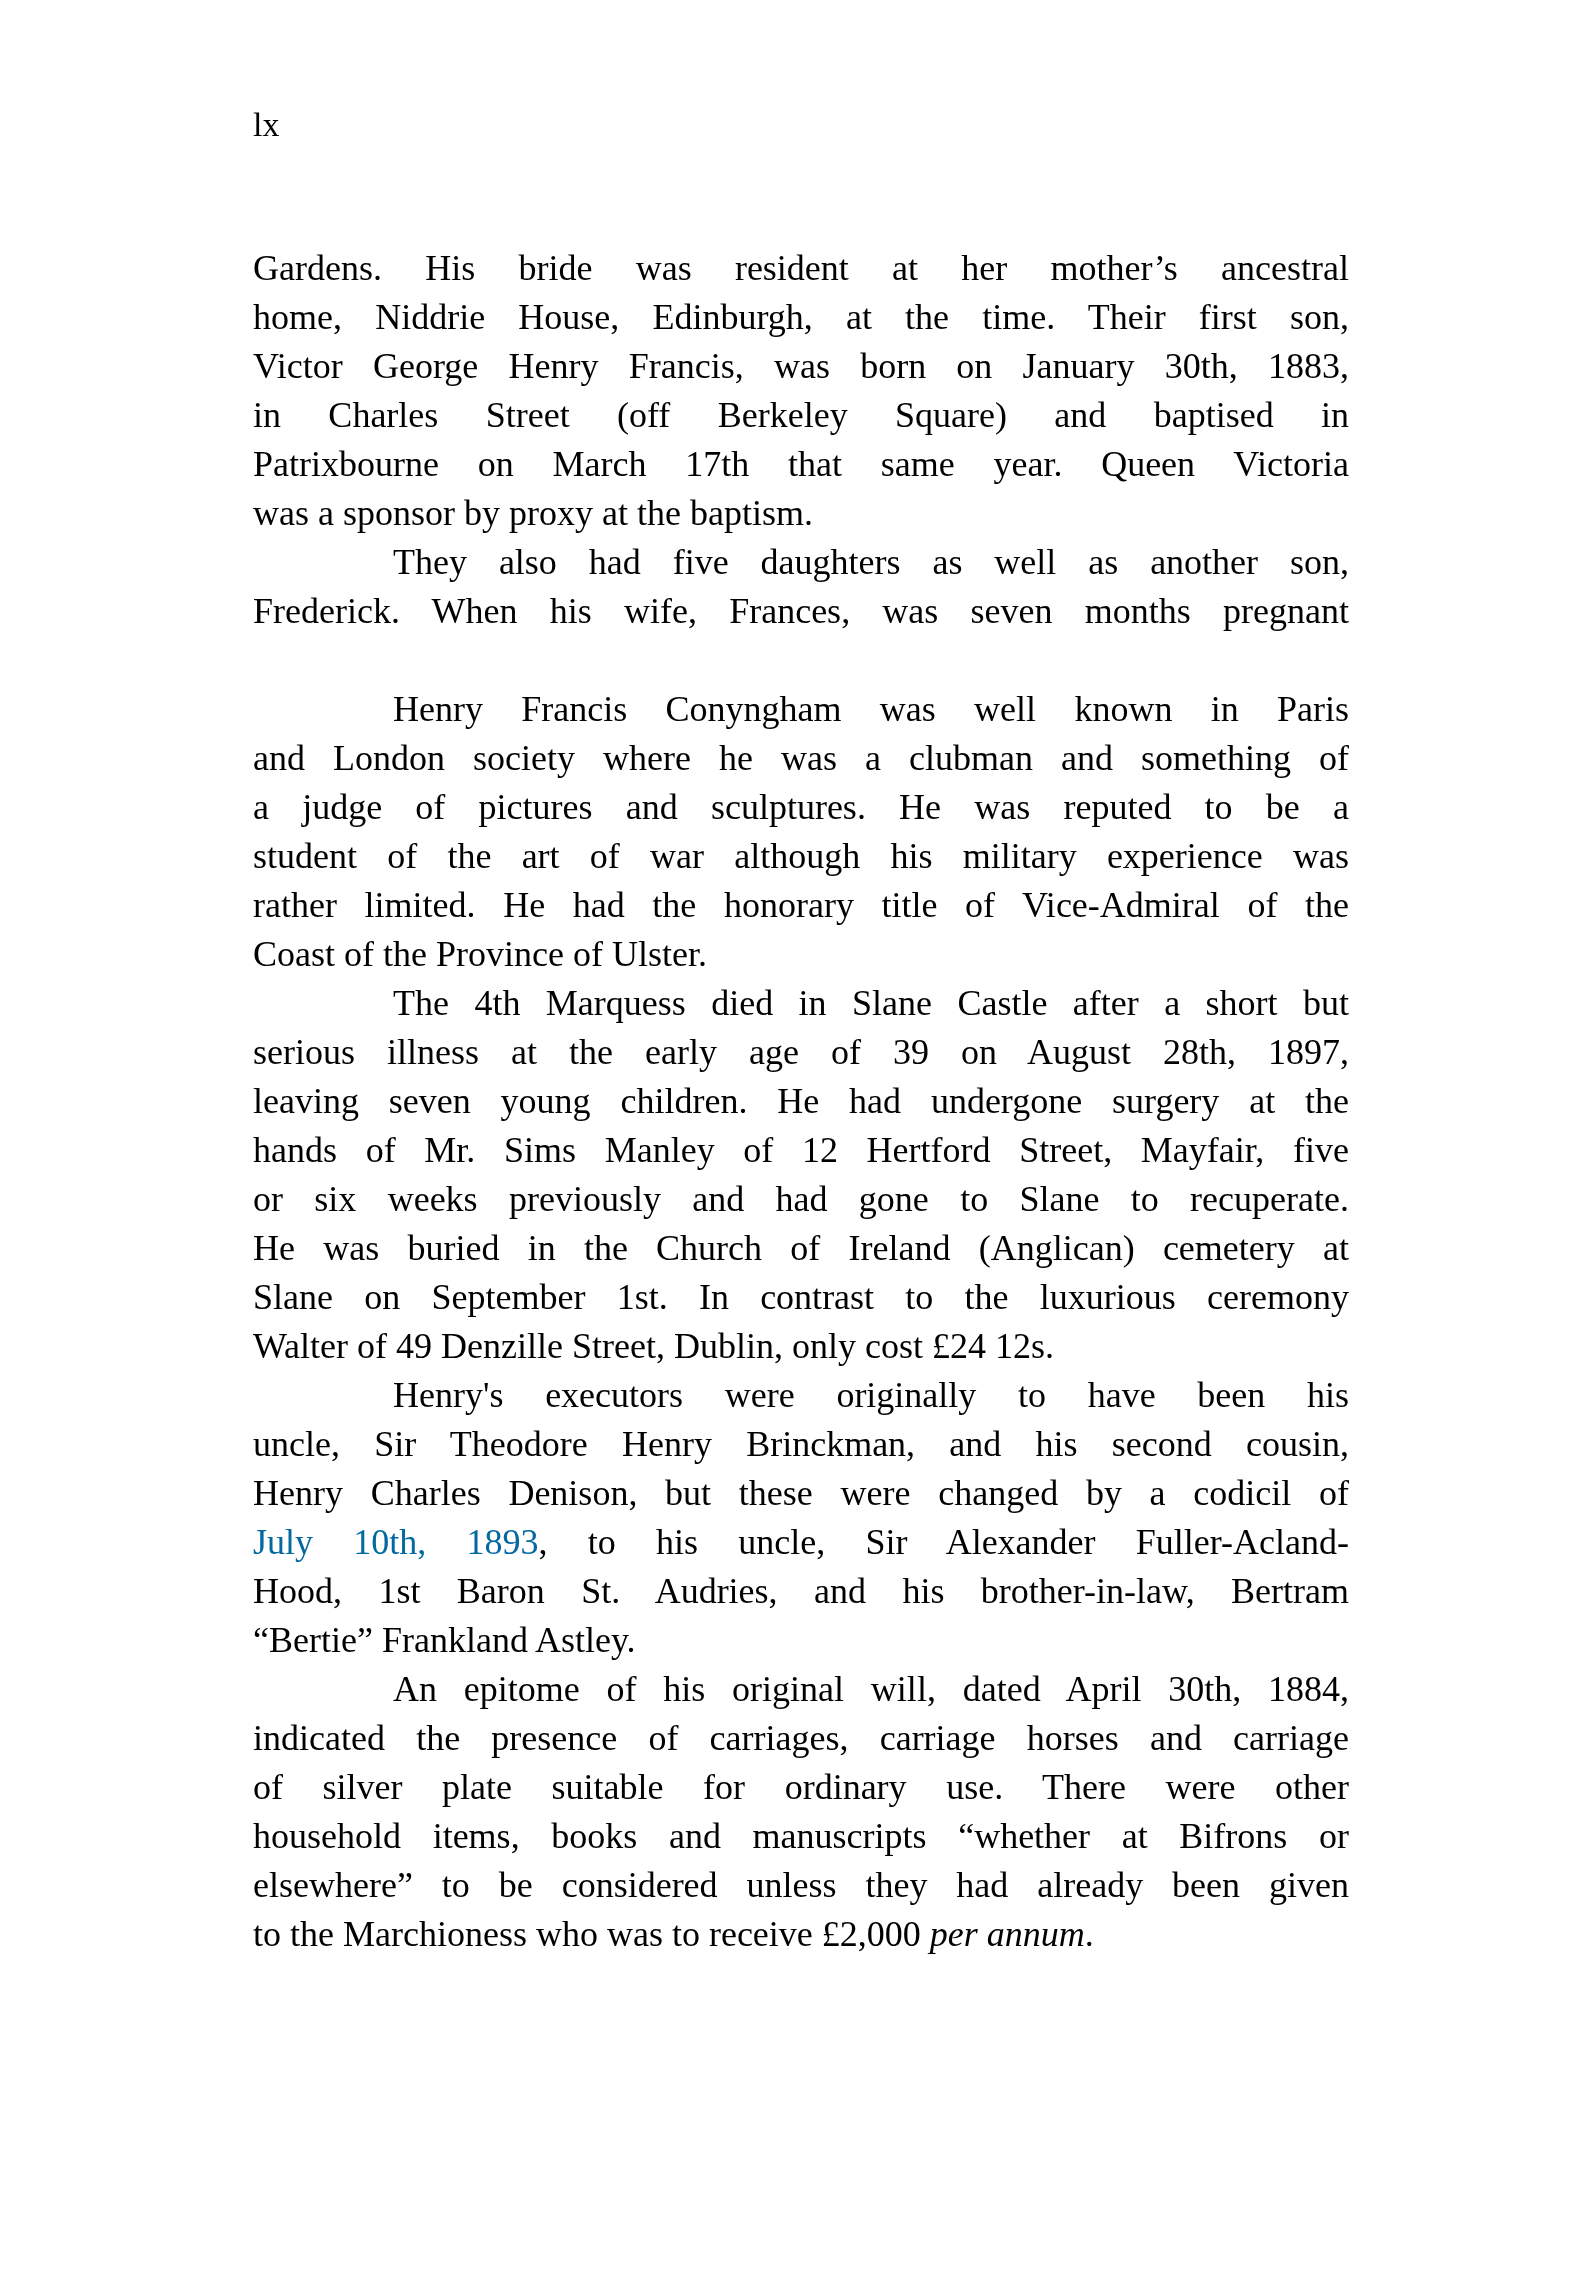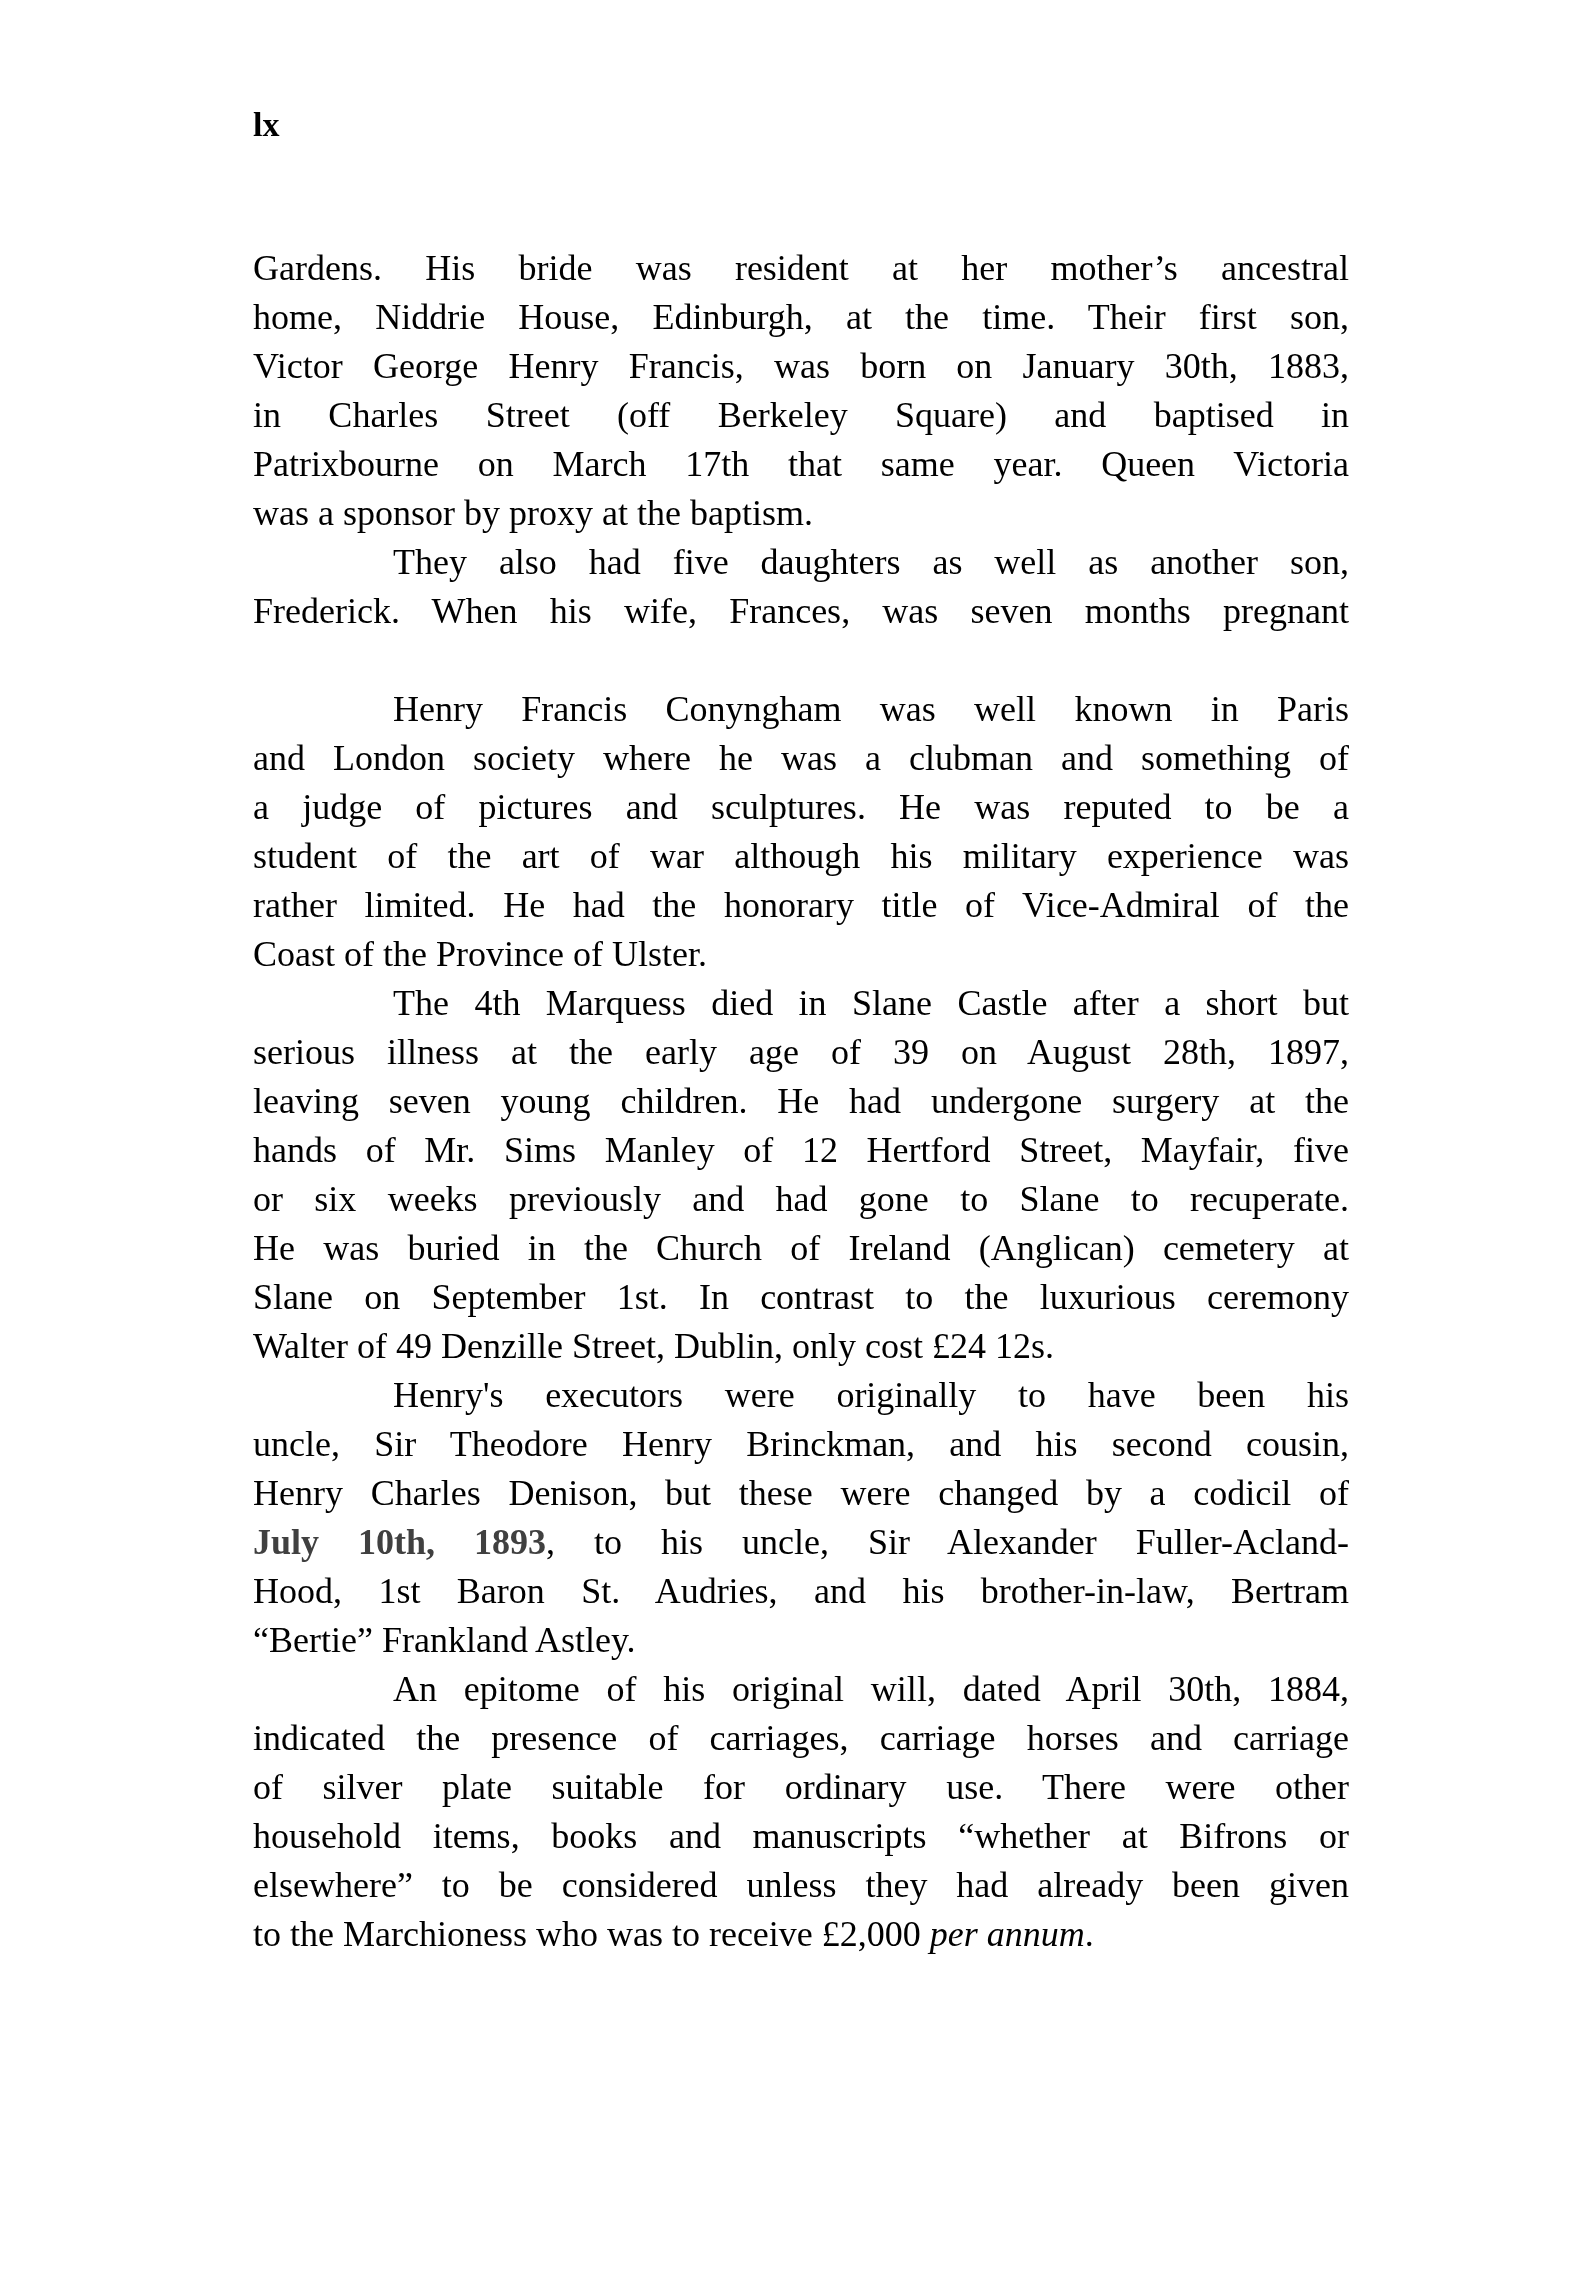--- a/index.html
+++ b/index.html
@@ -1,25 +1,25 @@
 <!DOCTYPE html>
 <html style="font-size:14.8px"><head>
 <meta charset="utf-8">
 <style>
   html, body { margin:0; padding:0; background:#ffffff; }
   body { width:1589px; height:2289px; position:relative; overflow:hidden;
          font-family:"Liberation Serif", serif; color:#000; }
-  .page-num { position:absolute; left:253px; top:100px; font-size:34px; line-height:49px;font-weight:bold; }
+  .page-num { position:absolute; left:253px; top:100px; font-size:34px; line-height:49px; }
   .body-text { position:absolute; left:253px; top:196px; width:1096px;margin-top:48px; }
   .line { display:block; height:49px; line-height:49px; font-size:36px;
           white-space:nowrap; transform-origin:left center; }
   .line.just { text-align:justify; text-align-last:justify; white-space:normal; overflow:hidden; }
   .line.indent { padding-left:140px; }
   .line.blank { height:49px; }
-  .red { color:#404040;font-weight:bold; }
+  .red { color:#0369a1; }
   .it { font-style:italic; }
 </style>
 </head>
 <body>
 
 <div class="page-num">lx</div>
 <div class="body-text" id="body-text">
     <div class="line just"><span>Gardens.  His bride was resident at her mother’s ancestral</span></div>
     <div class="line just"><span>home, Niddrie House, Edinburgh, at the time.  Their first son,</span></div>
     <div class="line just"><span>Victor George Henry Francis, was born on January 30th, 1883,</span></div>

